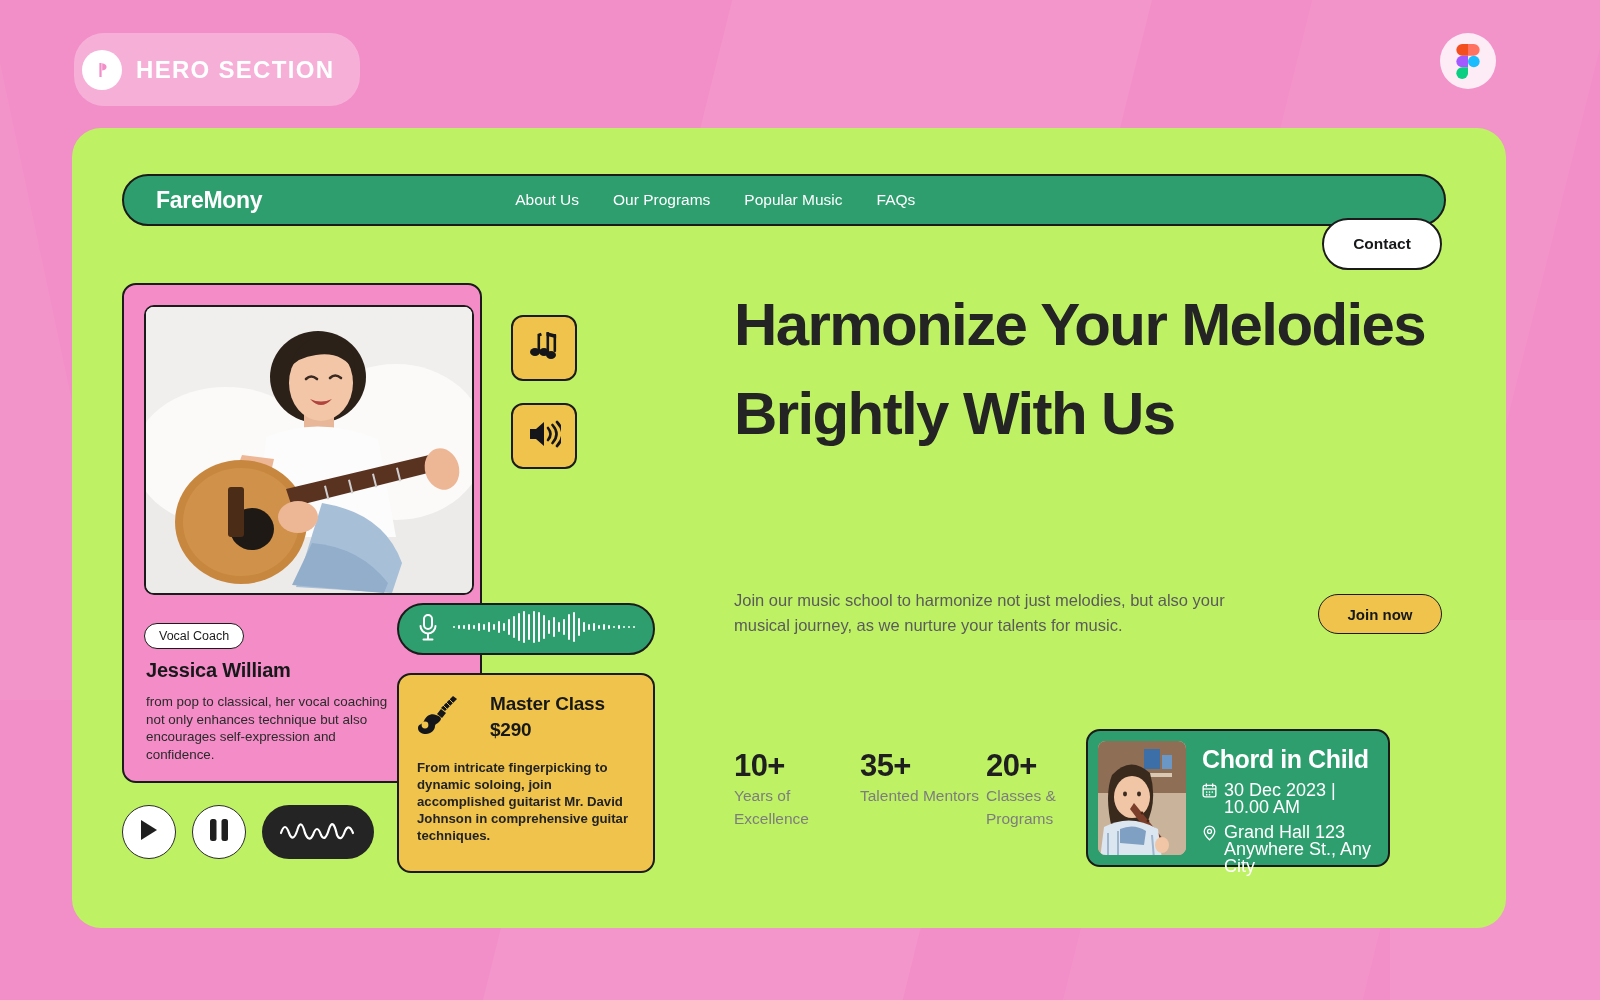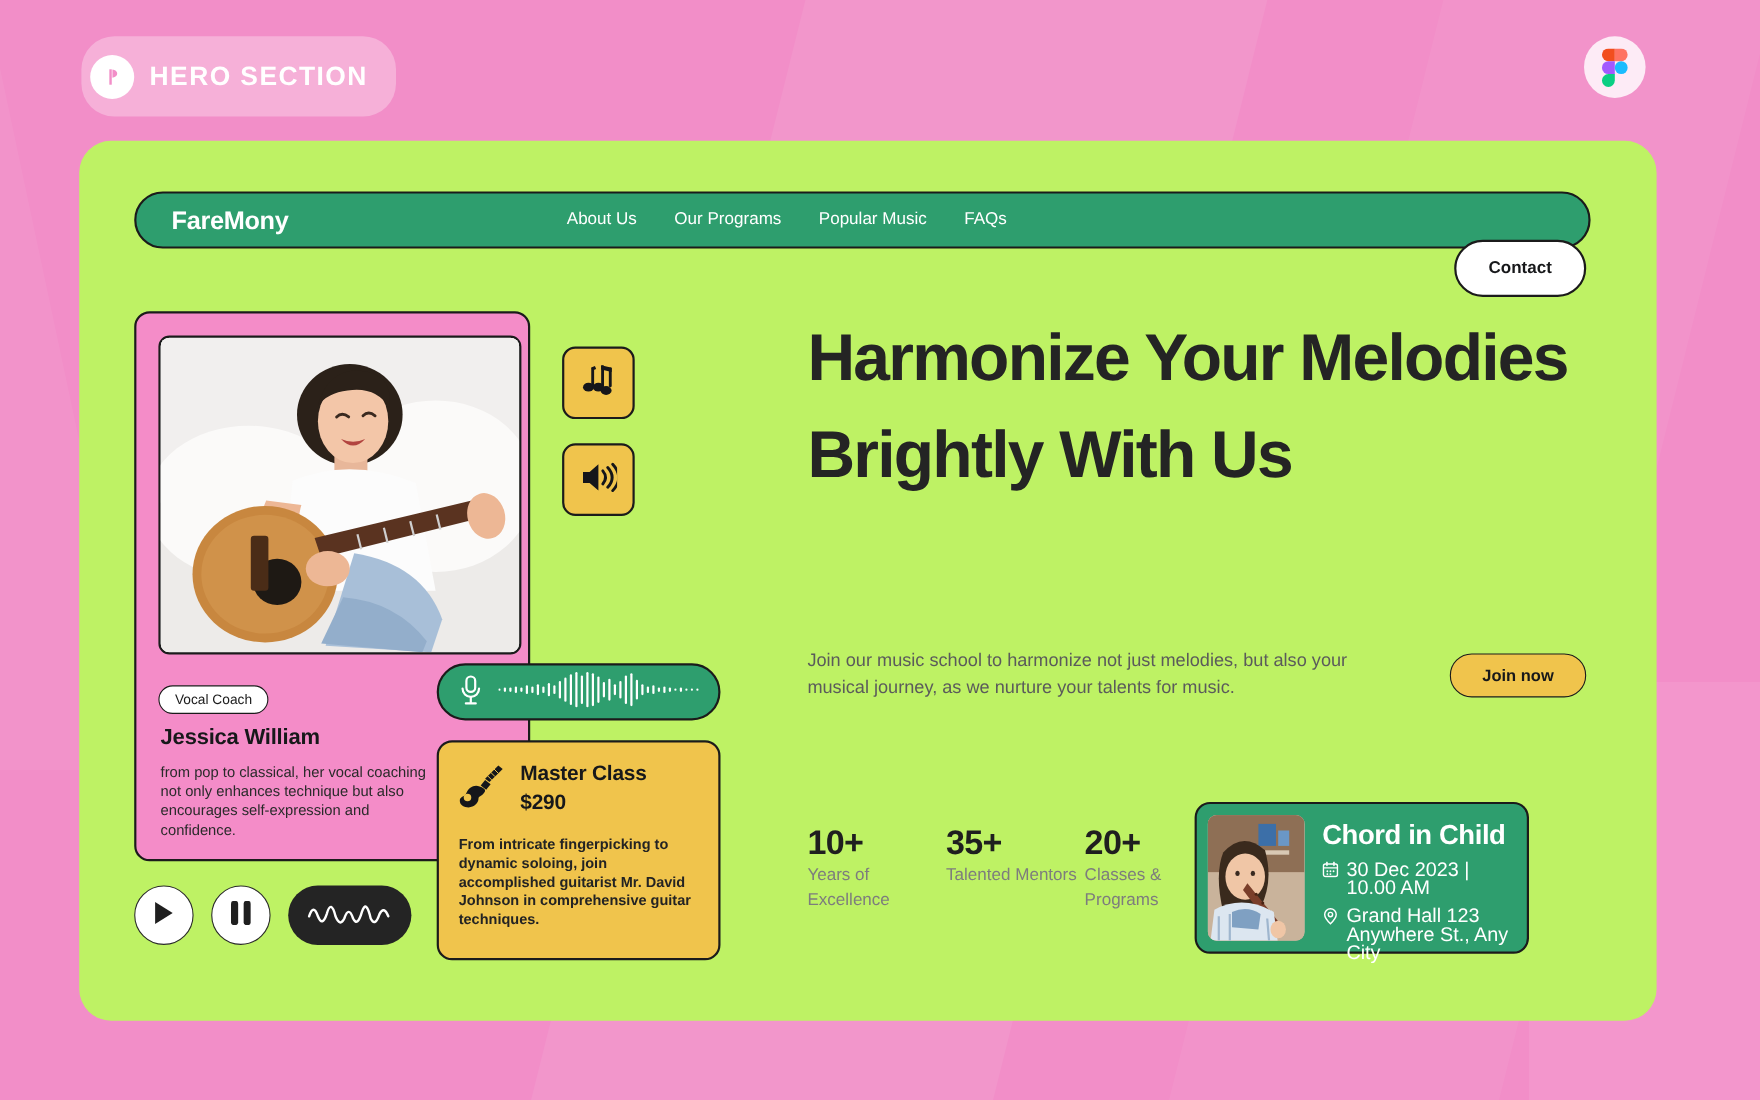--- a/index.html
+++ b/index.html
@@ -170,21 +170,21 @@
 
   
   .master-card {
     position: absolute; left: 325px; top: 545px;
     width: 258px; height: 200px;
     background: #F0C44C;
     border: 2px solid #1b1b1b;
     border-radius: 14px;
     padding: 16px 18px;
   }
-  .master-head { display: flex; align-items: flex-start; gap: 12px; }
+  .master-head { display: flex; align-items: flex-start; gap: 29px; }
   .master-title {
     font-size: 19px; font-weight: bold; color: #17181a;
     line-height: 26px; letter-spacing: -0.2px; max-width: 165px;
   }
   .master-desc {
     margin-top: 16px;
     font-size: 13.2px; line-height: 17px; color: #232323; font-weight: bold;
   }
 
   

